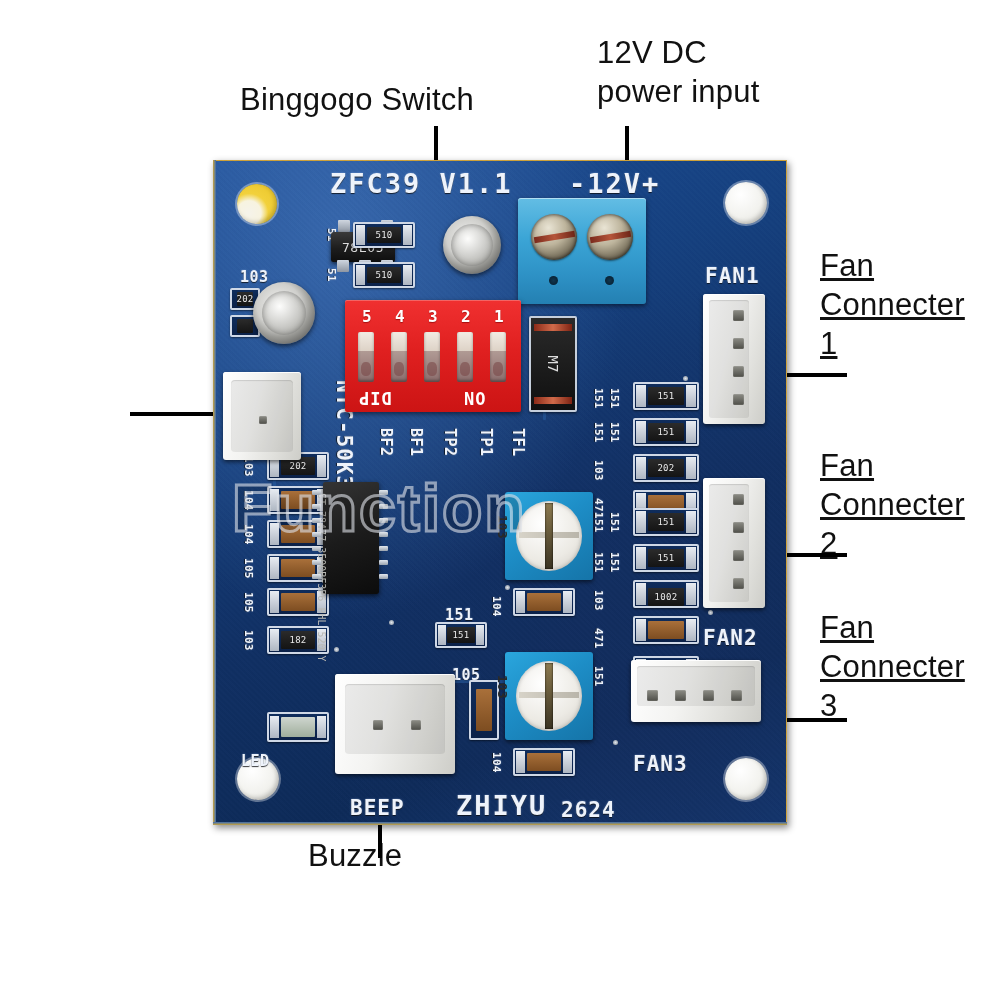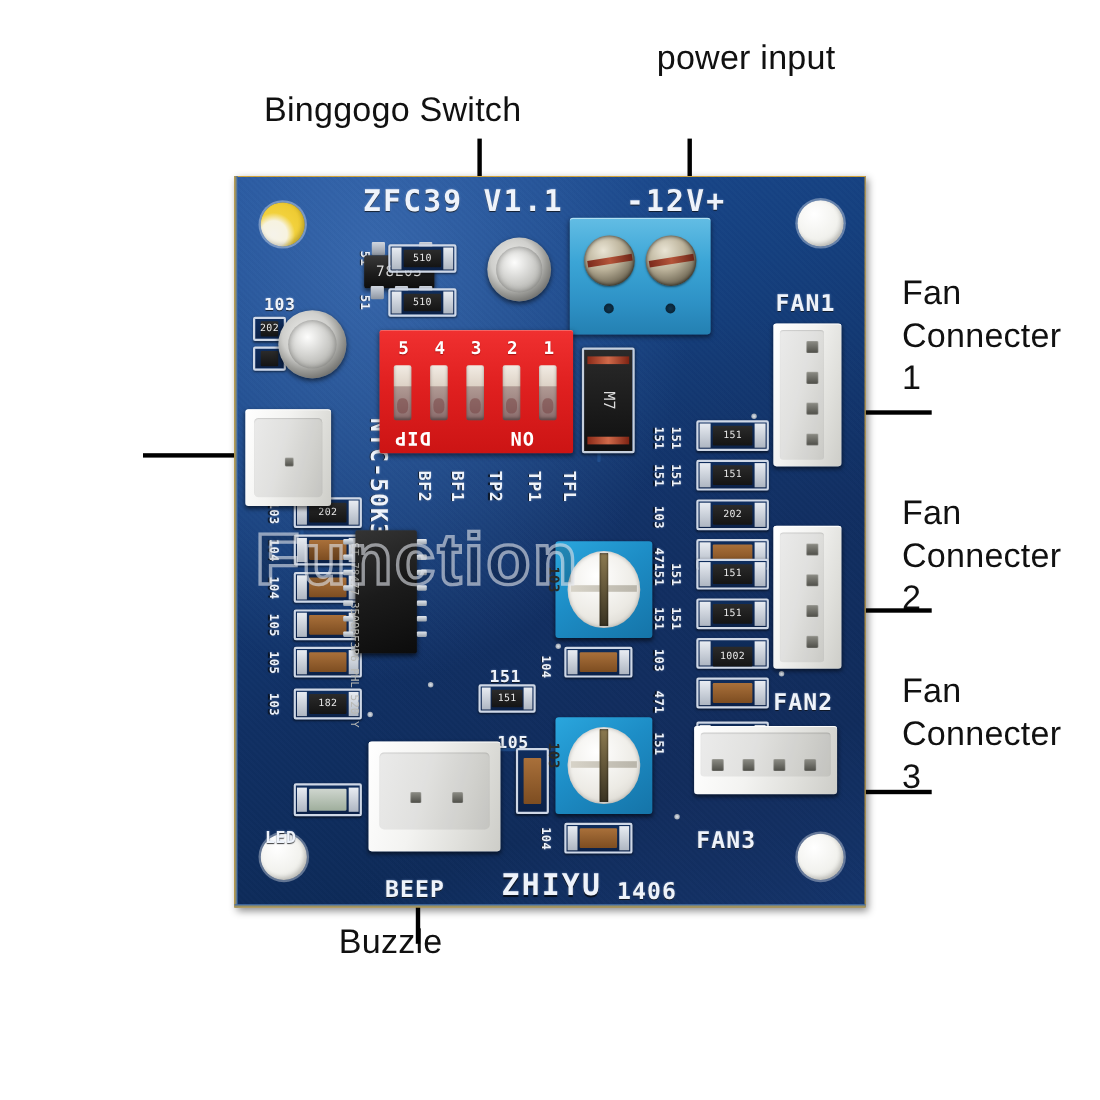--- a/index.html
+++ b/index.html
@@ -2,21 +2,21 @@
 <html><head>
 <meta charset="utf-8">
 <style>
   html,body{margin:0;padding:0;background:#fff;}
   body{width:1000px;height:1000px;position:relative;overflow:hidden;
        font-family:"Liberation Sans", sans-serif;color:#000;}
 
   
   .anno{position:absolute;font-size:31px;line-height:1.26;color:#111;
         font-family:"Liberation Sans", sans-serif;letter-spacing:.2px;}
-  .anno.right{text-align:left;}
+  .anno.right{text-align:left;text-decoration:underline;}
   .anno.leftal{text-align:left;}
 
   
   .lead{position:absolute;background:#000;}
   .lead.v{width:4px;}
   .lead.h{height:4px;}
 
   
   #board{position:absolute;left:213px;top:160px;width:574px;height:665px;
       background:
@@ -169,20 +169,21 @@
 </style>
 </head>
 <body>
 
 <div class="anno" style="left:240px;top:80px;width:310px;">
   <div>Binggogo Switch</div>
 </div>
 <div class="lead v" style="left:434px;top:126px;height:232px;"></div>
 
 <div class="anno" style="left:597px;top:33px;width:230px;">
+  <div>12V DC</div>
   <div>power input</div>
 </div>
 <div class="lead v" style="left:625px;top:126px;height:184px;"></div>
 
 <div class="anno right" style="left:820px;top:246px;width:180px;">
   <div>Fan</div>
   <div>Connecter</div>
   <div>1</div>
 </div>
 <div class="lead h" style="left:742px;top:373px;width:105px;"></div>
@@ -215,21 +216,21 @@
   <div class="edge b"></div>
 
   <div class="hole gold" style="left:24px;top:24px;width:40px;height:40px;"></div>
   <div class="hole" style="left:512px;top:22px;width:42px;height:42px;"></div>
   <div class="hole" style="left:24px;top:598px;width:42px;height:42px;"></div>
   <div class="hole" style="left:512px;top:598px;width:42px;height:42px;"></div>
 
   <div class="silk big" style="left:117px;top:8px;">ZFC39 V1.1</div>
   <div class="silk big" style="left:356px;top:8px;">-12V+</div>
   <div class="silk big" style="left:243px;top:630px;">ZHIYU</div>
-  <div class="silk mid" style="left:348px;top:638px;">1406</div>
+  <div class="silk mid" style="left:348px;top:638px;">2624</div>
 
   <div class="silk mid rot90" style="left:143px;top:220px;">NTC-50K3950</div>
 
   <div class="silk sm rot90" style="left:182px;top:268px;">BF2</div>
   <div class="silk sm rot90" style="left:212px;top:268px;">BF1</div>
   <div class="silk sm rot90" style="left:246px;top:268px;">TP2</div>
   <div class="silk sm rot90" style="left:282px;top:268px;">TP1</div>
   <div class="silk sm rot90" style="left:314px;top:268px;">TFL</div>
 
   <div class="silk mid" style="left:492px;top:104px;">FAN1</div>

